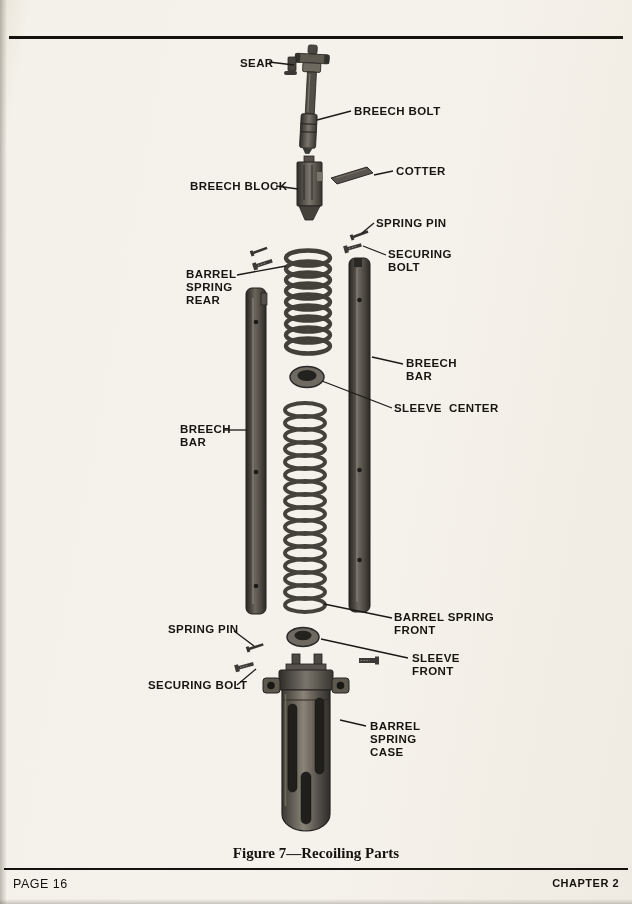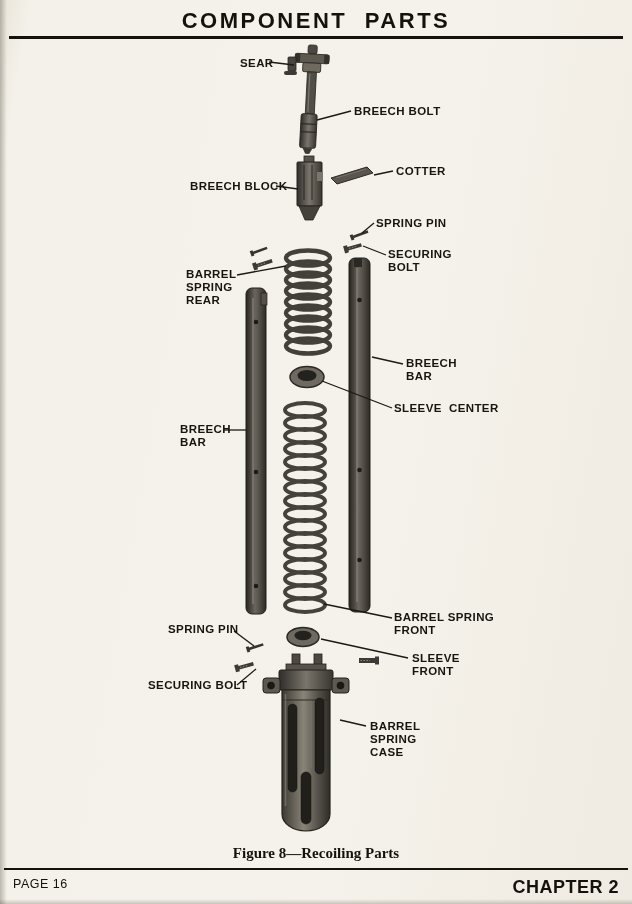--- a/index.html
+++ b/index.html
@@ -15,42 +15,41 @@
     position:absolute; top:8px; left:0; width:100%; text-align:center;
     font-size:22px; font-weight:bold; letter-spacing:2.5px; word-spacing:9px;
   }
   .rule-top { position:absolute; top:36px; left:9px; right:9px; height:3px; background:#14120d; }
   .caption {
     position:absolute; top:845px; left:0; width:100%; text-align:center;
     font-family:"Liberation Serif", serif; font-weight:bold; font-size:15px;
   }
   .rule-bottom { position:absolute; top:868px; left:4px; right:4px; height:2px; background:#14120d; }
   .footer-left  { position:absolute; top:877px; left:13px;  font-size:12.5px; font-weight:normal; letter-spacing:.5px; }
-  .footer-right { position:absolute; top:877px; right:13px; font-size:18px; font-weight:bold; letter-spacing:.5px; }
+  .footer-right { position:absolute; top:877px; right:13px; font-size:11px; font-weight:bold; letter-spacing:.5px; }
   .edge-left {
     position:absolute; left:0; top:0; bottom:0; width:7px; pointer-events:none;
     background:linear-gradient(90deg, rgba(40,35,22,.28), rgba(40,35,22,0));
   }
   .edge-bottom {
     position:absolute; left:0; bottom:0; width:100%; height:5px; pointer-events:none;
     background:linear-gradient(0deg, rgba(40,35,22,.22), rgba(40,35,22,0));
   }
   svg.diagram { position:absolute; left:0; top:0; }
   svg text {
     font-family:"Liberation Sans", sans-serif; font-weight:700;
     font-size:11.5px; fill:#17150f; letter-spacing:.4px;
   }
   .leader { stroke:#1b1915; stroke-width:1.3; fill:none; }
 </style>
 </head>
 <body>
 
 <div class="page">
 
-  <div class="title">COMPONENT PARTS</div>
   <div class="rule-top"></div>
 
   <svg class="diagram" width="632" height="904" viewBox="0 0 632 904">
     <defs>
       <linearGradient id="metalV" x1="0" y1="0" x2="1" y2="0">
         <stop offset="0" stop-color="#2f2d2a"></stop>
           <stop offset=".5" stop-color="#7a756c"></stop>
           <stop offset="1" stop-color="#38362f"></stop>
       </linearGradient>
       <linearGradient id="barGrad" x1="0" y1="0" x2="1" y2="0">
@@ -260,20 +259,20 @@
       <text x="168" y="633">SPRING PIN</text>
       <text x="412" y="662">SLEEVE</text>
       <text x="412" y="675">FRONT</text>
       <text x="148" y="689">SECURING BOLT</text>
       <text x="370" y="730">BARREL</text>
       <text x="370" y="743">SPRING</text>
       <text x="370" y="756">CASE</text>
     </g>
   </svg>
 
-  <div class="caption">Figure 8—Recoiling Parts</div>
+  <div class="caption">Figure 7—Recoiling Parts</div>
   <div class="rule-bottom"></div>
   <div class="footer-left">PAGE 16</div>
   <div class="footer-right">CHAPTER 2</div>
 
   <div class="edge-left"></div>
   <div class="edge-bottom"></div>
 </div>
 
 </body></html>

